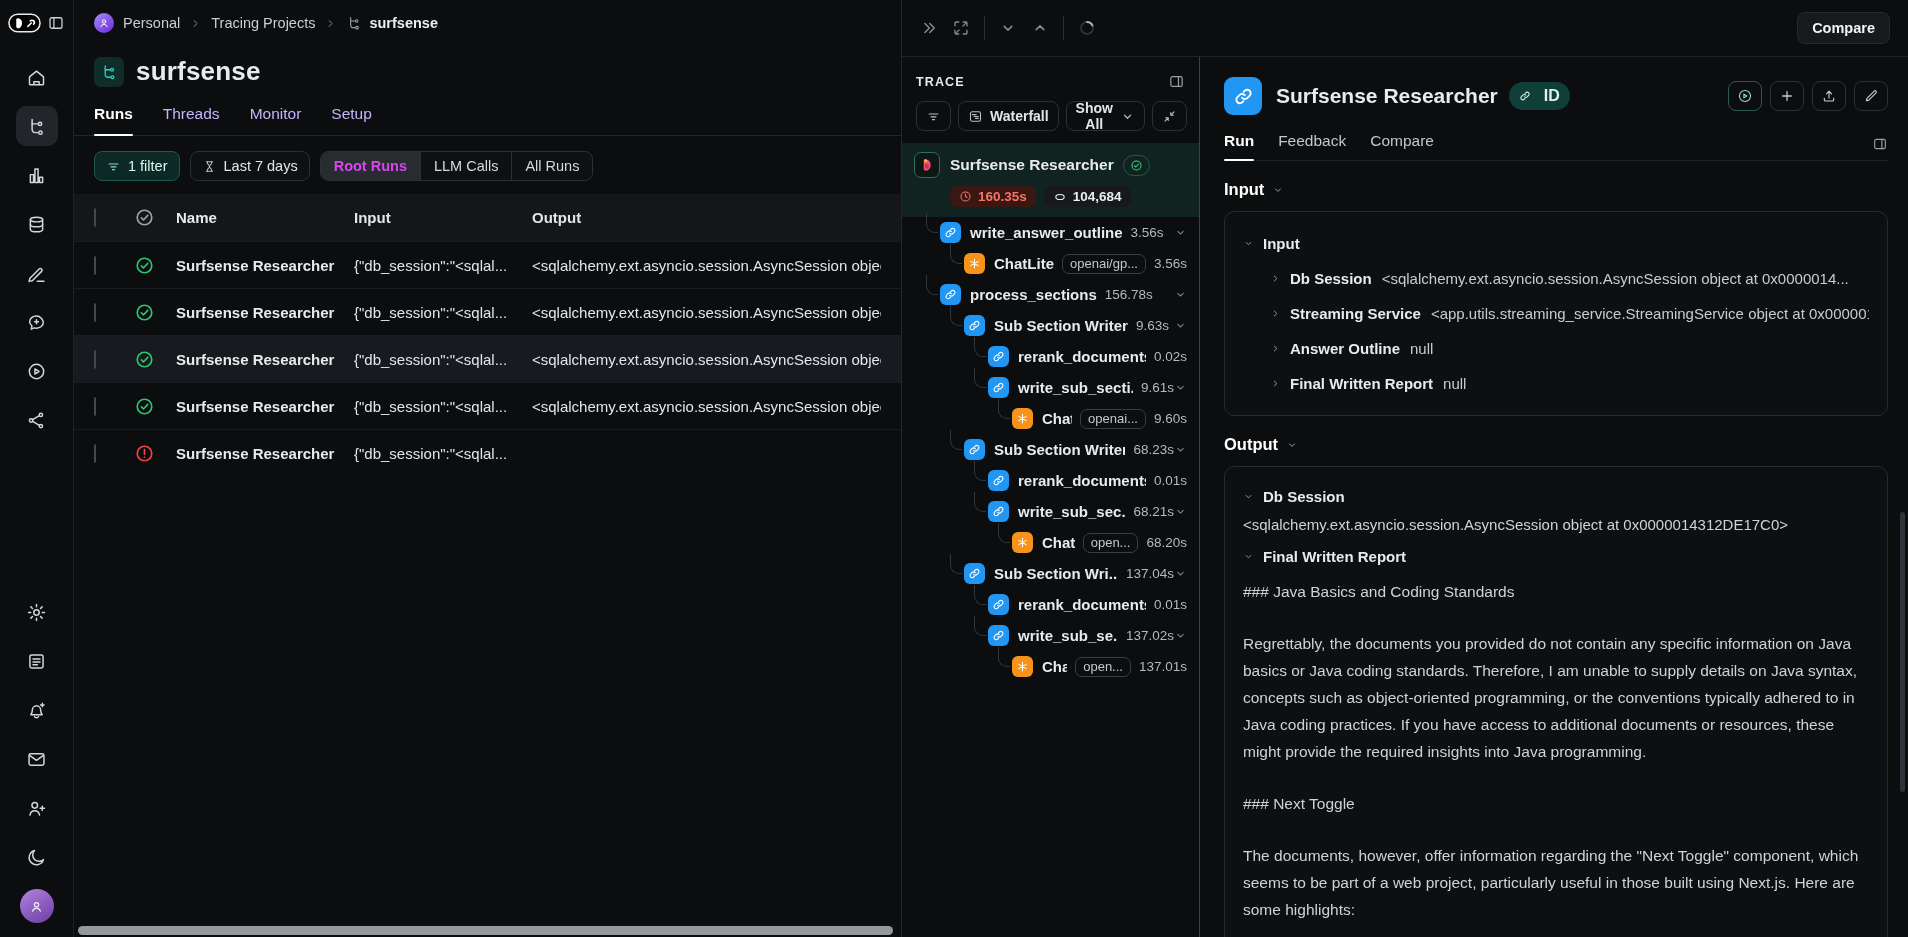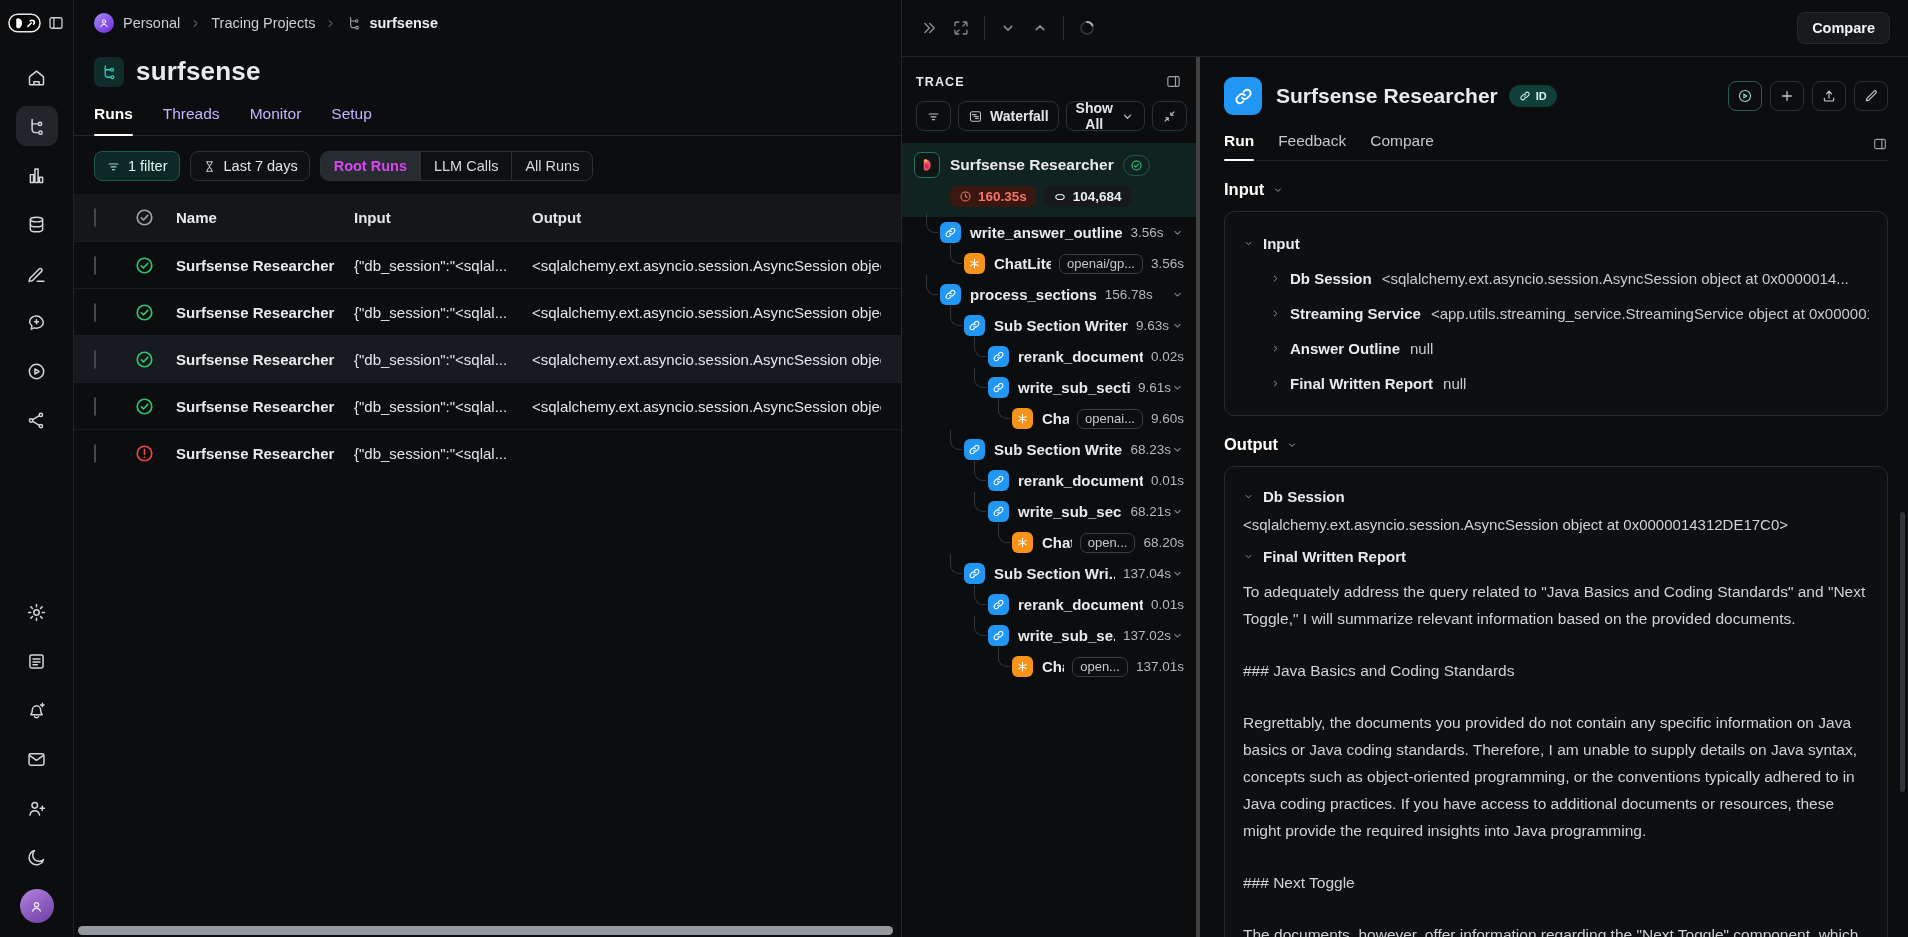--- a/index.html
+++ b/index.html
@@ -77,21 +77,21 @@
   
   .right-region { flex:1; min-width:0; display:flex; flex-direction:column; }
   .top-toolbar { height:57px; flex:none; border-bottom:1px solid #1f2327; display:flex; align-items:center; padding:0 18px; gap:14px; color:#878e95; }
   .tt-icon { display:flex; cursor:pointer; } .tt-icon .ic { width:18px; height:18px; }
   .tt-divider { width:1px; height:24px; background:#282d32; }
   .btn-compare { margin-left:auto; height:32px; padding:0 14px; border-radius:8px; background:#17191c; border:1px solid #26292d; color:#f2f4f5; font-size:14.5px; font-weight:600; display:flex; align-items:center; cursor:pointer; }
 
   .lower { flex:1; min-height:0; display:flex; }
 
   
-  .trace-panel { width:298px; flex:none; border-right:4px solid #404040; display:flex; flex-direction:column; }
+  .trace-panel { width:298px; flex:none; border-right:1px solid #404040; display:flex; flex-direction:column; }
   .trace-head { display:flex; align-items:center; justify-content:space-between; padding:16px 14px 0; }
   .trace-title { font-size:12.5px; font-weight:700; letter-spacing:.09em; }
   .trace-head-icon { color:#9aa1a7; display:flex; cursor:pointer; } .trace-head-icon .ic { width:17px; height:17px; }
   .trace-toolbar { display:flex; gap:7px; padding:11px 14px 0; }
   .tbtn { height:30px; border:1px solid #2b3035; border-radius:8px; background:transparent; color:#e3e6e9; display:flex; align-items:center; gap:7px; padding:0 9px; font-size:14px; font-weight:600; cursor:pointer; }
   .tbtn .ic { width:15px; height:15px; color:#b8bec4; }
   .tree { margin-top:12px; flex:1; overflow:hidden; }
   .root-block { background:#112320; padding:9px 12px 10px; cursor:pointer; }
   .root-line1 { display:flex; align-items:center; }
   .root-icon { width:26px; height:26px; border:1.5px solid #2b6e5f; border-radius:7px; background:#0d1714; display:flex; align-items:center; justify-content:center; flex:none; }
@@ -112,21 +112,21 @@
   .span-model { margin-left:8px; flex:none; border:1px solid #383e44; border-radius:7px; padding:1.5px 7px; font-size:13px; color:#c3c8cd; }
   .span-dur { margin-left:8px; flex:none; font-size:13.5px; color:#b3b9bf; }
   .span-chev { margin-left:auto; color:#7b838a; flex:none; display:flex; } .span-chev .ic { width:13px; height:13px; }
 
   
   .detail-panel { flex:1; min-width:0; padding:0 20px 0 24px; display:flex; flex-direction:column; overflow:hidden; position:relative; }
   .detail-head { display:flex; align-items:center; margin-top:20px; }
   .detail-icon { width:38px; height:38px; border-radius:9px; background:#2196f3; color:#fff; display:flex; align-items:center; justify-content:center; flex:none; }
   .detail-icon .ic { width:21px; height:21px; }
   .detail-title { margin-left:14px; font-size:21px; font-weight:700; white-space:nowrap; }
-  .id-pill { margin-left:11px; display:flex; align-items:center; gap:5px; background:#0f3f38; border-radius:999px; padding:5px 10px; color:#d9f3ed; font-size:11px; font-weight:700; cursor:pointer; }
+  .id-pill { margin-left:11px; display:flex; align-items:center; gap:13px; background:#0f3f38; border-radius:999px; padding:5px 10px; color:#d9f3ed; font-size:16px; font-weight:700; cursor:pointer; }
   .id-pill .ic { width:12px; height:12px; }
   .head-actions { margin-left:auto; display:flex; gap:8px; }
   .hbtn { width:34px; height:30px; border-radius:8px; border:1px solid #2b3035; display:flex; align-items:center; justify-content:center; color:#c7ccd1; cursor:pointer; }
   .hbtn .ic { width:16px; height:16px; }
   .hbtn.play { border-color:#2b5c52; color:#9adcce; }
   .detail-tabs { display:flex; align-items:flex-end; gap:24px; margin-top:17px; border-bottom:1px solid #1f2327; }
   .dtab { padding-bottom:10px; font-size:15.5px; color:#c2c7cc; position:relative; cursor:pointer; }
   .dtab.active { color:#fff; font-weight:700; }
   .dtab.active::after { content:""; position:absolute; left:0; right:0; bottom:-1px; height:2.5px; background:#fff; border-radius:2px; }
   .dtabs-icon { margin-left:auto; color:#9aa1a7; padding-bottom:8px; display:flex; cursor:pointer; }
@@ -979,21 +979,20 @@
               <span class="kv-chev">
                   <span>
                     <svg class="ic" viewBox="0 0 24 24" fill="none" stroke="currentColor" stroke-width="2" stroke-linecap="round" stroke-linejoin="round">
                       <path d="m7 9.8 5 5 5-5"></path>
                     </svg>
                   </span>
                 </span>
               <span class="kv-key">Final Written Report</span>
             </div>
             <div class="report" id="report-body">
-                <p>To adequately address the query related to "Java Basics and Coding Standards" and "Next Toggle," I will summarize relevant information based on the provided documents.</p>
                 <p>### Java Basics and Coding Standards</p>
                 <p>Regrettably, the documents you provided do not contain any specific information on Java basics or Java coding standards. Therefore, I am unable to supply details on Java syntax, concepts such as object-oriented programming, or the conventions typically adhered to in Java coding practices. If you have access to additional documents or resources, these might provide the required insights into Java programming.</p>
                 <p>### Next Toggle</p>
                 <p>The documents, however, offer information regarding the "Next Toggle" component, which seems to be part of a web project, particularly useful in those built using Next.js. Here are some highlights:</p>
               </div>
           </div>
         </div>
         <div class="v-scrollbar"></div>
       </section>
     </div>

